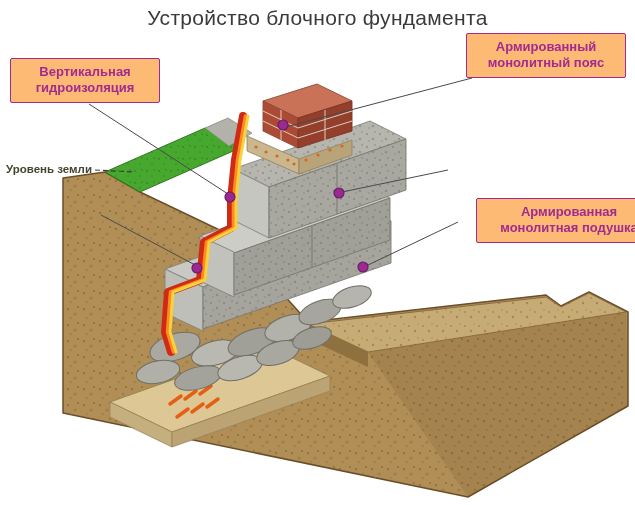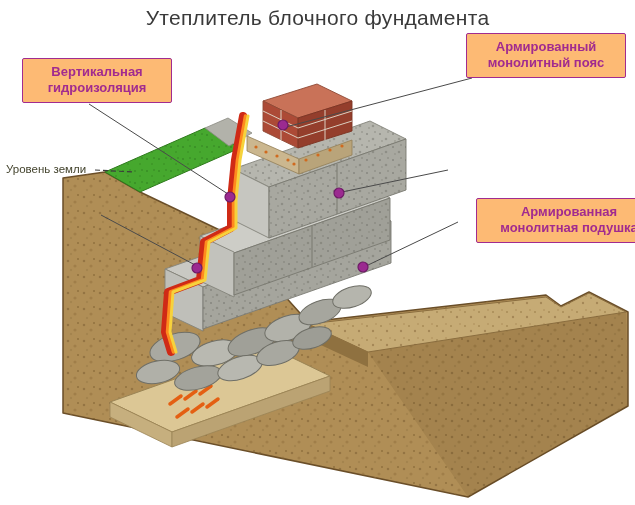--- a/index.html
+++ b/index.html
@@ -4,26 +4,26 @@
 <style>
   html,body{margin:0;padding:0;background:#fff;}
   .stage{position:relative;width:635px;height:505px;background:#ffffff;overflow:hidden;
          font-family:"Liberation Sans",sans-serif;}
   .page-title{position:absolute;top:6px;left:0;width:100%;text-align:center;
               font-size:21px;font-weight:400;color:#3a3a3a;letter-spacing:.3px;}
   .diagram-svg{position:absolute;left:0;top:0;}
   .callout{position:absolute;border:1px solid #a12b8f;border-radius:2px;background:#fdba74;
            color:#a12b8f;font-weight:bold;font-size:13px;line-height:1.25;
            text-align:center;padding:5px 6px;box-sizing:border-box;}
-  #c-waterproofing{left:22px;top:58px;width:150px;}
+  #c-waterproofing{left:10px;top:58px;width:150px;}
   #c-belt{left:466px;top:33px;width:160px;}
   #c-fbs{left:447px;top:152px;width:133px;font-size:17px;padding:7px 6px;}
   #c-cushion{left:476px;top:198px;width:186px;}
   .plain-label{position:absolute;background:transparent;}
-  #c-ground{left:6px;top:163px;font-size:11.5px;font-weight:normal;color:#45452f;}
+  #c-ground{left:6px;top:163px;font-size:11.5px;font-weight:bold;color:#45452f;}
   #c-insulation{left:8px;top:205px;font-size:15px;font-weight:bold;color:#a12b8f;}
 </style>
 </head>
 <body>
 
 <div class="stage">
 
   <svg class="diagram-svg" width="635" height="505" viewBox="0 0 635 505" xmlns="http://www.w3.org/2000/svg">
     <defs>
       <pattern id="speckSoil" width="16" height="16" patternUnits="userSpaceOnUse">
@@ -167,21 +167,21 @@
 
     <g fill="#9b2a90" stroke="#6d1b66" stroke-width="1.2">
       <circle cx="230" cy="197" r="5"></circle>
       <circle cx="283" cy="125" r="5"></circle>
       <circle cx="339" cy="193" r="5"></circle>
       <circle cx="363" cy="267" r="5"></circle>
       <circle cx="197" cy="268" r="5"></circle>
     </g>
   </svg>
 
-  <div class="page-title">Утеплитель блочного фундамента</div>
+  <div class="page-title">Устройство блочного фундамента</div>
 
   <div class="callout" id="c-waterproofing">Вертикальная гидроизоляция</div>
 
   <div class="callout" id="c-belt">Армированный монолитный пояс</div>
 
 
   <div class="callout" id="c-cushion">Армированная монолитная подушка</div>
 
   <div class="plain-label" id="c-ground">Уровень земли</div>
 

